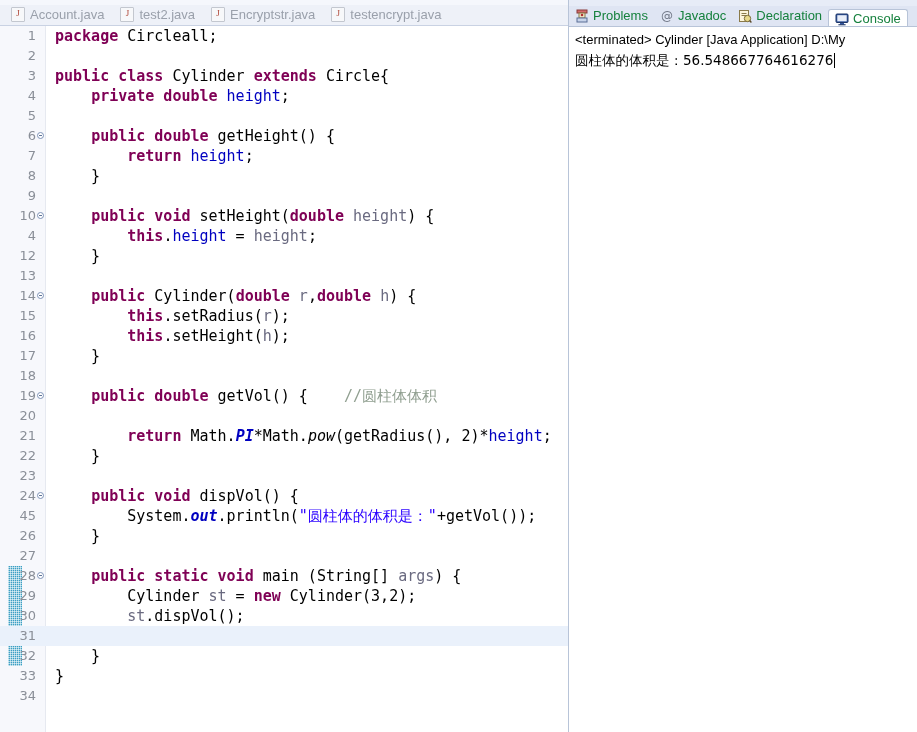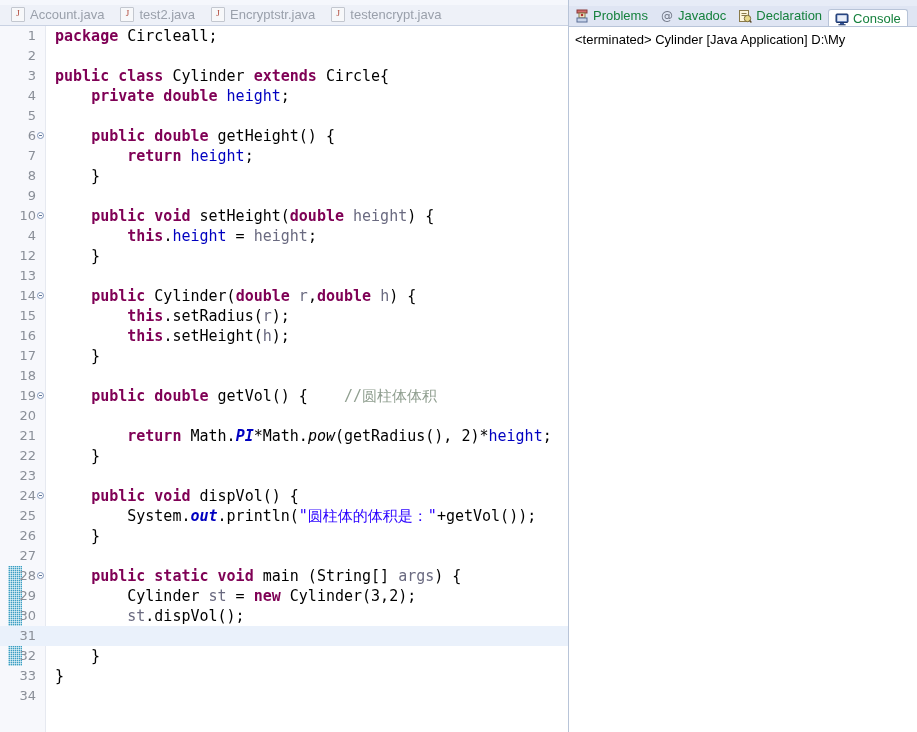--- a/index.html
+++ b/index.html
@@ -325,21 +325,21 @@
           <div class="row"><span class="lnum">15</span><span class="fold"></span><span class="ctext">        <span class="kw">this</span>.setRadius(<span class="prm">r</span>);</span></div>
           <div class="row"><span class="lnum">16</span><span class="fold"></span><span class="ctext">        <span class="kw">this</span>.setHeight(<span class="prm">h</span>);</span></div>
           <div class="row"><span class="lnum">17</span><span class="fold"></span><span class="ctext">    }</span></div>
           <div class="row"><span class="lnum">18</span><span class="fold"></span><span class="ctext"></span></div>
           <div class="row"><span class="lnum">19</span><span class="fold has"></span><span class="ctext">    <span class="kw">public double</span> getVol() {    <span class="cmt">//圆柱体体积</span></span></div>
           <div class="row"><span class="lnum">20</span><span class="fold"></span><span class="ctext"></span></div>
           <div class="row"><span class="lnum">21</span><span class="fold"></span><span class="ctext">        <span class="kw">return</span> Math.<span class="sfld">PI</span>*Math.<span class="smth">pow</span>(getRadius(), 2)*<span class="fld">height</span>;</span></div>
           <div class="row"><span class="lnum">22</span><span class="fold"></span><span class="ctext">    }</span></div>
           <div class="row"><span class="lnum">23</span><span class="fold"></span><span class="ctext"></span></div>
           <div class="row"><span class="lnum">24</span><span class="fold has"></span><span class="ctext">    <span class="kw">public void</span> dispVol() {</span></div>
-          <div class="row"><span class="lnum">25</span><span class="fold"></span><span class="ctext">        System.<span class="sfld">out</span>.println(<span class="str">"圆柱体的体积是："</span>+getVol());</span></div>
+          <div class="row"><span class="lnum">45</span><span class="fold"></span><span class="ctext">        System.<span class="sfld">out</span>.println(<span class="str">"圆柱体的体积是："</span>+getVol());</span></div>
           <div class="row"><span class="lnum">26</span><span class="fold"></span><span class="ctext">    }</span></div>
           <div class="row"><span class="lnum">27</span><span class="fold"></span><span class="ctext"></span></div>
           <div class="row"><span class="lnum">28</span><span class="fold has"></span><span class="ctext">    <span class="kw">public static void</span> main (String[] <span class="prm">args</span>) {</span></div>
           <div class="row"><span class="lnum">29</span><span class="fold"></span><span class="ctext">        Cylinder <span class="prm">st</span> = <span class="kw">new</span> Cylinder(3,2);</span></div>
           <div class="row"><span class="lnum">30</span><span class="fold"></span><span class="ctext">        <span class="prm">st</span>.dispVol();</span></div>
           <div class="row current"><span class="lnum">31</span><span class="fold"></span><span class="ctext"></span></div>
           <div class="row"><span class="lnum">32</span><span class="fold"></span><span class="ctext">    }</span></div>
           <div class="row"><span class="lnum">33</span><span class="fold"></span><span class="ctext">}</span></div>
           <div class="row"><span class="lnum">34</span><span class="fold"></span><span class="ctext"></span></div>
         </div>
@@ -389,17 +389,21 @@
               <rect x="5" y="11" width="4" height="1.6" fill="#33569e"></rect>
               <rect x="3.4" y="12.2" width="7.2" height="1.1" fill="#1d3566"></rect>
             </svg>
           </span>
           <span>Console</span>
         </div>
       </div>
 
     <div class="console">
       <div class="cons-head">&lt;terminated&gt; Cylinder [Java Application] D:\My</div>
+      <div class="cons-out">
+        <span class="cjk">圆柱体的体积是：56.548667764616276</span>
+        <span class="caret"></span>
+      </div>
     </div>
 
   </div>
 
 </div>
 
 </body></html>

